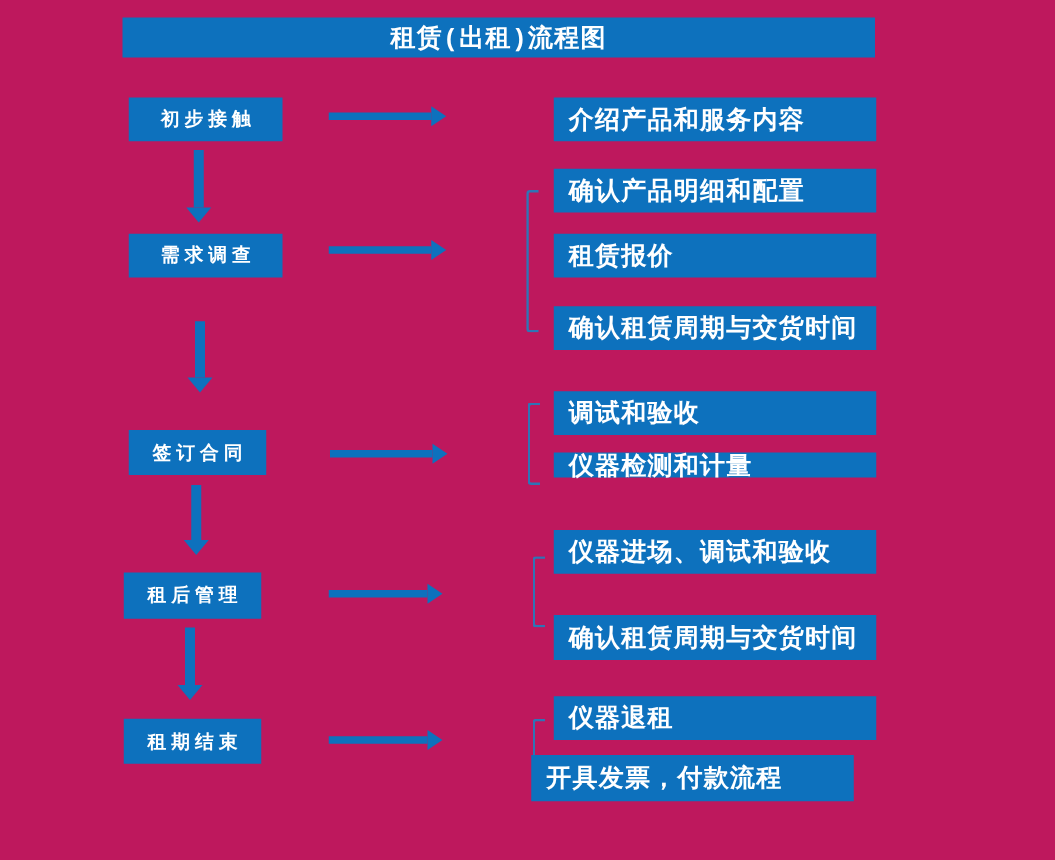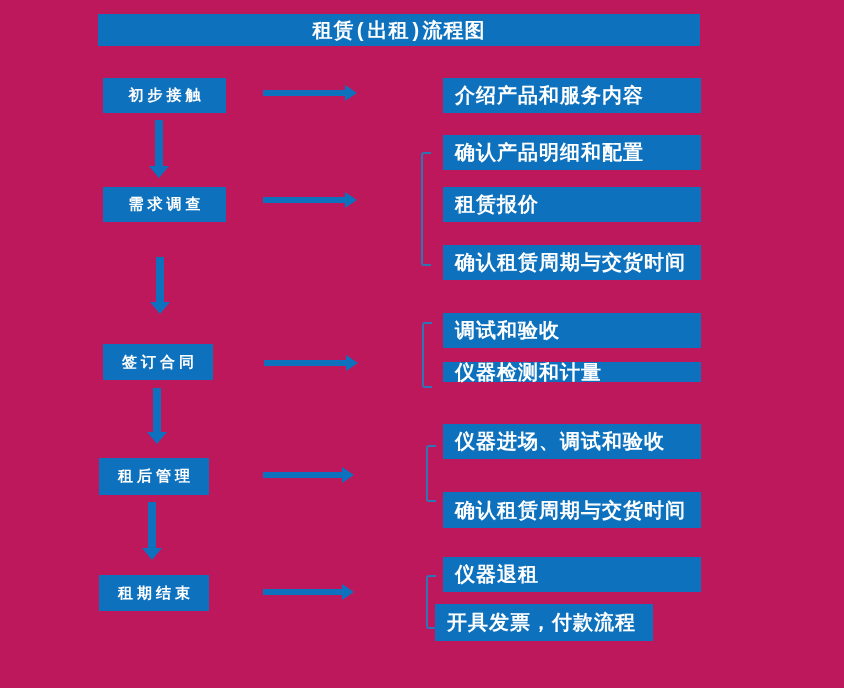--- a/index.html
+++ b/index.html
@@ -131,15 +131,15 @@
 
   <div class="blue-box item-box" style="left:443px; top:78px;  width:258px; height:35px;">介绍产品和服务内容</div>
   <div class="blue-box item-box" style="left:443px; top:135px; width:258px; height:35px;">确认产品明细和配置</div>
   <div class="blue-box item-box" style="left:443px; top:187px; width:258px; height:35px;">租赁报价</div>
   <div class="blue-box item-box" style="left:443px; top:245px; width:258px; height:35px;">确认租赁周期与交货时间</div>
   <div class="blue-box item-box" style="left:443px; top:313px; width:258px; height:35px;">调试和验收</div>
   <div class="blue-box item-box" style="left:443px; top:362px; width:258px; height:20px;">仪器检测和计量</div>
   <div class="blue-box item-box" style="left:443px; top:424px; width:258px; height:35px;">仪器进场、调试和验收</div>
   <div class="blue-box item-box" style="left:443px; top:492px; width:258px; height:36px;">确认租赁周期与交货时间</div>
   <div class="blue-box item-box" style="left:443px; top:557px; width:258px; height:35px;">仪器退租</div>
-  <div class="blue-box item-box" style="left:435px; top:604px; width:218px; height:37px;">开具发票，付款流程</div>
+  <div class="blue-box item-box" style="left:425px; top:604px; width:258px; height:37px;">开具发票，付款流程</div>
 
 </div>
 
 </body></html>

